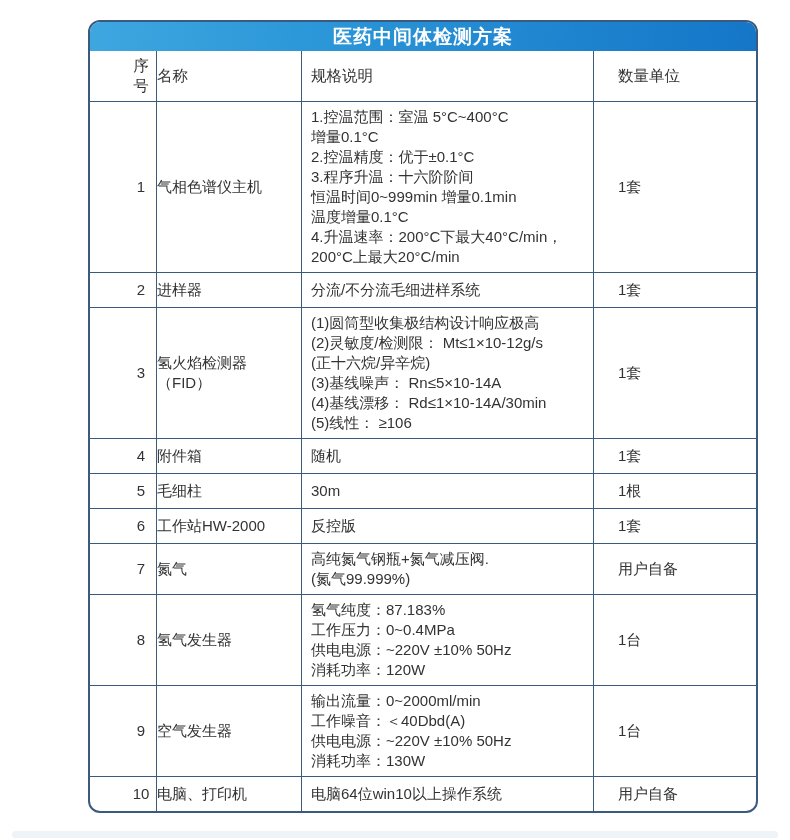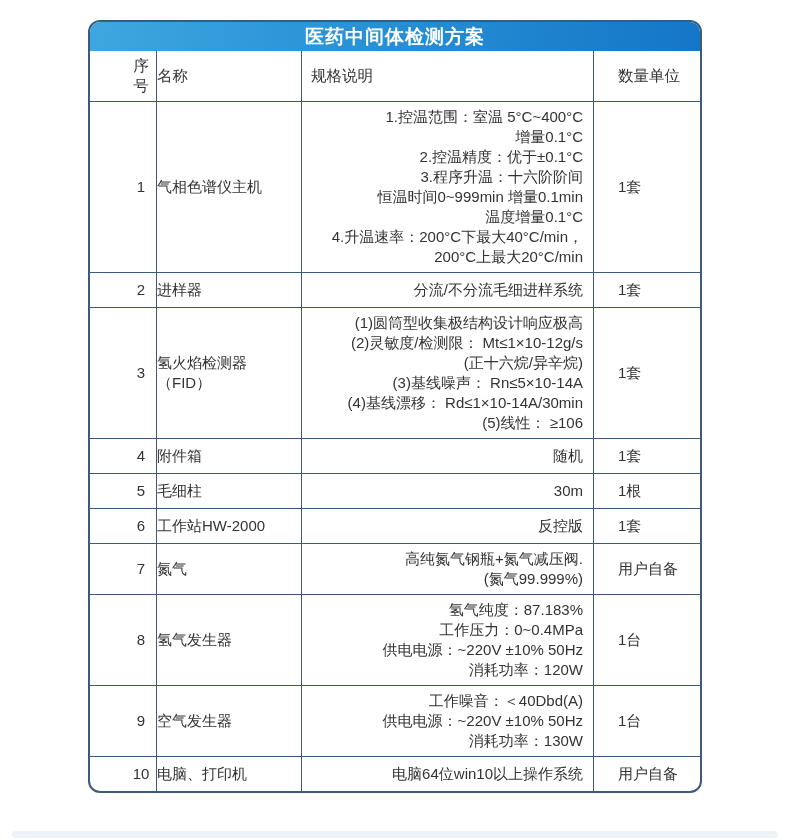--- a/index.html
+++ b/index.html
@@ -8,21 +8,21 @@
     background: #ffffff;
     font-family: "Liberation Sans", "DejaVu Sans", sans-serif;
     color: #333333;
     overflow: hidden;
   }
   .stage { position: relative; width: 790px; height: 840px; }
 
   .card {
     position: absolute;
     left: 88px; top: 20px;
-    width: 614px;
+    width: 670px;
     border: 2px solid #3c5a7d;
     border-radius: 12px;
     overflow: hidden;
     background: #ffffff;
   }
 
   .title-bar {
     height: 29px;
     background: linear-gradient(95deg, #3ea7e0 0%, #2b96d8 35%, #1576c8 100%);
     display: flex; align-items: center; justify-content: center;
@@ -51,21 +51,21 @@
   }
   .cell:first-child { border-left: none; }
 
   .cell.no   { align-items: center; text-align: left; margin-left: 36px; }
   .cell.name { padding-left: 0; }
   .cell.spec { padding-left: 9px; }
   .cell.qty  { padding-left: 24px; }
 
   .header-row .cell { font-size: 15.5px; min-height: 33px; }
 
-  .spec-line { white-space: nowrap; text-align: right; }
+  .spec-line { white-space: nowrap; }
 
   .bottom-accent {
     position: absolute;
     left: 12px; top: 831px;
     width: 766px; height: 7px;
     background: #eef3f8;
     border-radius: 4px;
   }
 </style>
 </head>
@@ -163,20 +163,21 @@
             <div class="spec-line">工作压力：0~0.4MPa</div>
             <div class="spec-line">供电电源：~220V ±10% 50Hz</div>
             <div class="spec-line">消耗功率：120W</div>
           </div>
           <div class="cell qty">1台</div>
         </div>
         <div class="grid-row">
           <div class="cell no">9</div>
           <div class="cell name">空气发生器</div>
           <div class="cell spec">
+            <div class="spec-line">输出流量：0~2000ml/min</div>
             <div class="spec-line">工作噪音：＜40Dbd(A)</div>
             <div class="spec-line">供电电源：~220V ±10% 50Hz</div>
             <div class="spec-line">消耗功率：130W</div>
           </div>
           <div class="cell qty">1台</div>
         </div>
         <div class="grid-row">
           <div class="cell no">10</div>
           <div class="cell name">电脑、打印机</div>
           <div class="cell spec">

